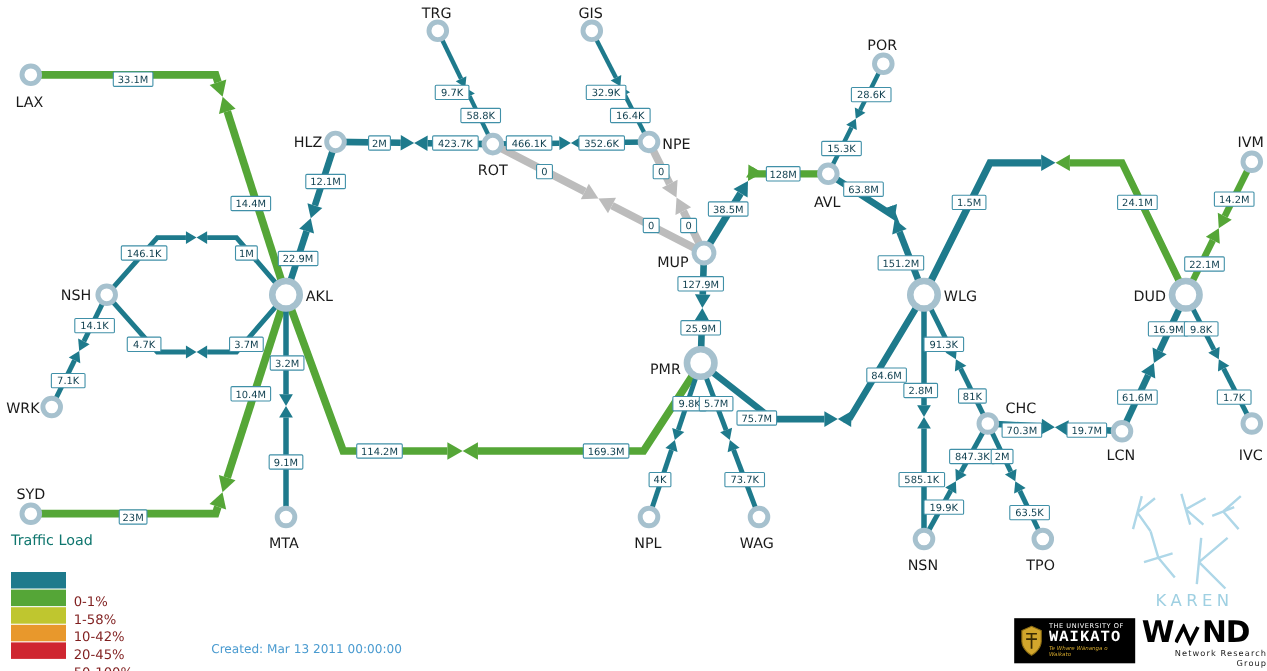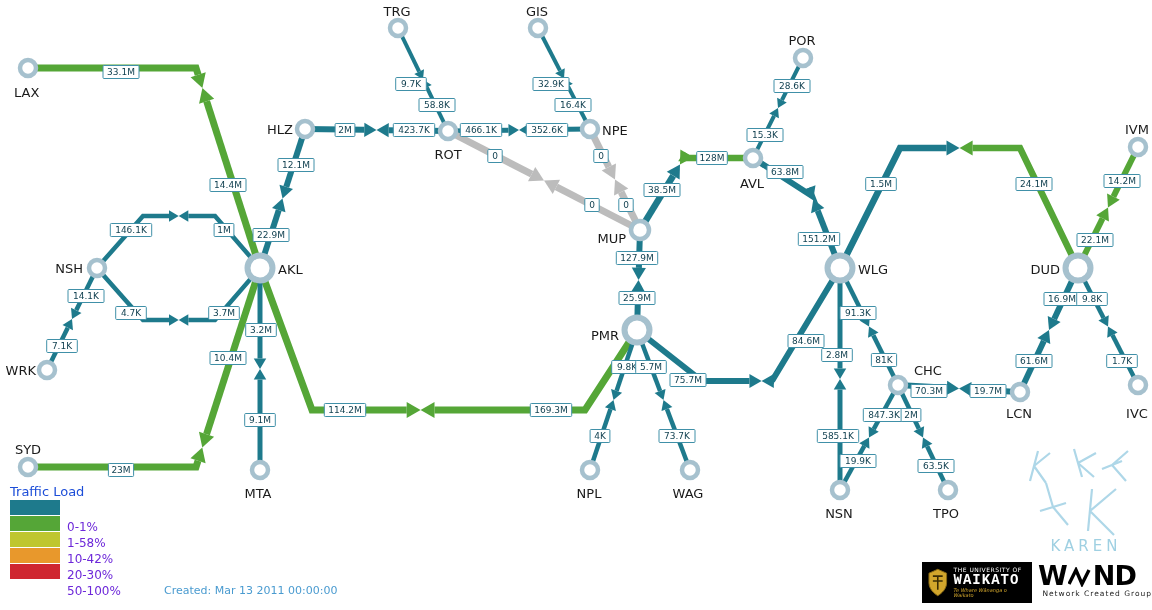--- a/index.html
+++ b/index.html
@@ -1,26 +1,26 @@
 <!DOCTYPE html>
 <html><head>
 <meta charset="utf-8">
 <style>
   html,body{margin:0;padding:0;background:#fff;}
   #stage{position:relative;width:1152px;height:610px;background:#fff;overflow:hidden;
          font-family:"DejaVu Sans", sans-serif;}
   #map-svg{position:absolute;left:0;top:0;}
   
   #legend{position:absolute;left:10px;top:484px;}
-  #legend-title{font-size:13px;color:#1d4ed8;margin-bottom:0;}
+  #legend-title{font-size:13px;color:#0f766e;margin-bottom:20px;}
   .legend-row{display:flex;align-items:center;height:16px;}
   .legend-swatch{display:inline-block;width:50px;height:15px;margin-right:7px;}
-  .legend-label{font-size:12px;color:#6d28d9;margin-top:40px;}
+  .legend-label{font-size:12px;color:#7f1d1d;margin-top:40px;}
   
-  #footer-created{position:absolute;left:164px;top:584px;font-size:11px;color:#4a9bd0;}
+  #footer-created{position:absolute;left:192px;top:584px;font-size:11px;color:#4a9bd0;}
   
   #karen-logo{position:absolute;left:1008px;top:447px;}
   
   #waikato-logo{position:absolute;left:922px;top:562px;width:110px;height:41px;background:#000;
     display:flex;align-items:center;box-sizing:border-box;padding:3px 5px;}
   #waikato-text{margin-left:5px;display:flex;flex-direction:column;line-height:1.05;}
   .uow-line1{font-size:6px;color:#fff;letter-spacing:0.5px;}
   .uow-line2{font-family:Liberation Mono, monospace;font-size:14px;font-weight:bold;color:#fff;letter-spacing:1px;}
   .uow-sub{font-size:5px;color:#d2a62c;font-style:italic;}
   
@@ -517,21 +517,21 @@
         <div class="legend-row">
           <span class="legend-swatch" style="background: rgb(85, 166, 55);"></span>
           <span class="legend-label">1-58%</span>
         </div>
         <div class="legend-row">
           <span class="legend-swatch" style="background: rgb(191, 198, 47);"></span>
           <span class="legend-label">10-42%</span>
         </div>
         <div class="legend-row">
           <span class="legend-swatch" style="background: rgb(232, 152, 44);"></span>
-          <span class="legend-label">20-30%</span>
+          <span class="legend-label">20-45%</span>
         </div>
         <div class="legend-row">
           <span class="legend-swatch" style="background: rgb(207, 38, 48);"></span>
           <span class="legend-label">50-100%</span>
         </div>
       </div>
   </div>
 
   <div id="footer-created">Created: Mar 13 2011 00:00:00</div>
 
@@ -559,16 +559,16 @@
   </div>
 
   <div id="wand-logo">
     <div class="wand-name">
       <span>W</span>
       <svg class="wand-zig" width="24" height="20" viewBox="0 0 24 20">
         <path d="M1,17 L8,3 L14,17 L21,3" stroke="#000" stroke-width="3.4" fill="none"></path>
       </svg>
       <span>ND</span>
     </div>
-    <div class="wand-sub">Network Created Group</div>
+    <div class="wand-sub">Network Research Group</div>
   </div>
 
 </div>
 
 </body></html>

